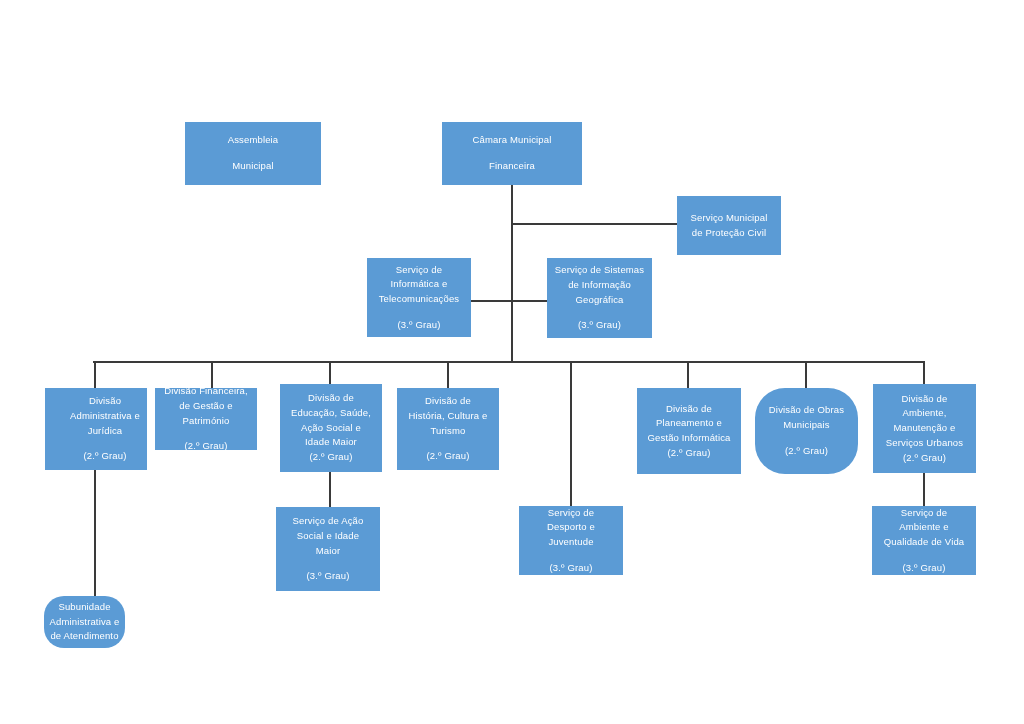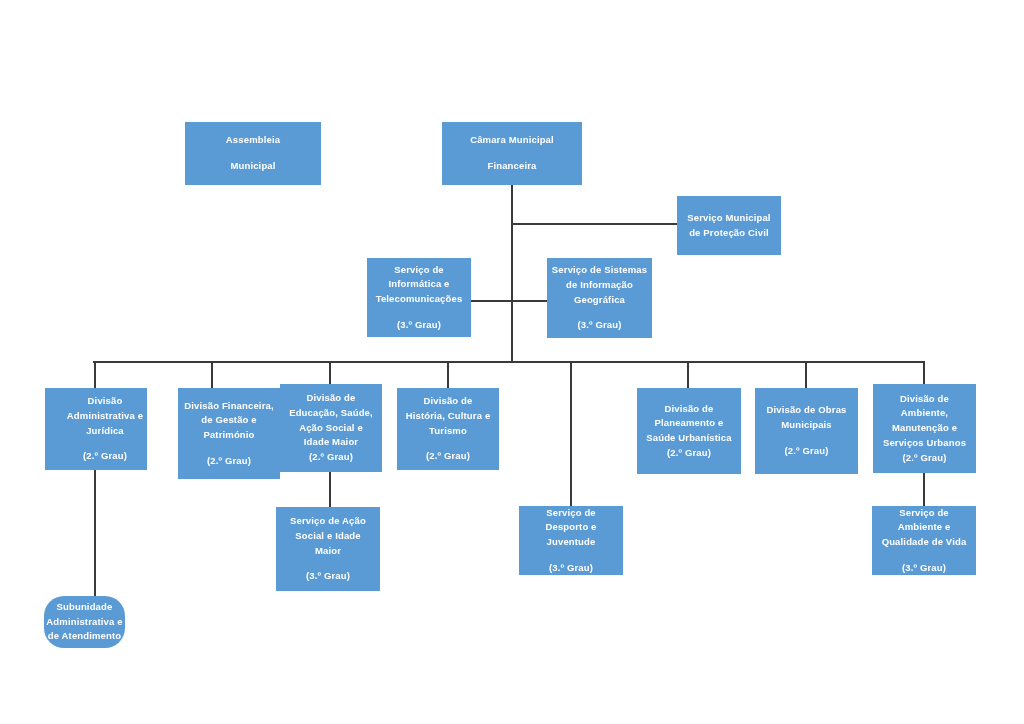--- a/index.html
+++ b/index.html
@@ -36,21 +36,20 @@
     display: flex;
     flex-direction: column;
     align-items: center;
     justify-content: center;
     text-align: center;
     font-size: 9.5px;
     line-height: 1.55;
     letter-spacing: 0.15px;
     padding: 2px 4px;
     z-index: 2;
-    font-weight: bold;
   }
   .node .line {
     display: block;
     white-space: nowrap;
   }
   .node .line.spaced {
     margin-top: 11px;
   }
 </style>
 </head>
@@ -113,21 +112,21 @@
     <span class="line spaced">(3.º Grau)</span>
   </div>
 
   <div class="node" style="left:45px; top:388px; width:102px; height:82px;padding-left:22px;">
     <span class="line">Divisão</span>
     <span class="line">Administrativa e</span>
     <span class="line">Jurídica</span>
     <span class="line spaced">(2.º Grau)</span>
   </div>
 
-  <div class="node" style="left:178px; top:388px; width:102px; height:91px;">
+  <div class="node" style="left:155px; top:388px; width:102px; height:62px;">
     <span class="line">Divisão Financeira,</span>
     <span class="line">de Gestão e</span>
     <span class="line">Património</span>
     <span class="line spaced">(2.º Grau)</span>
   </div>
 
   <div class="node" style="left:280px; top:384px; width:102px; height:88px;">
     <span class="line">Divisão de</span>
     <span class="line">Educação, Saúde,</span>
     <span class="line">Ação Social e</span>
@@ -138,25 +137,25 @@
   <div class="node" style="left:397px; top:388px; width:102px; height:82px;">
     <span class="line">Divisão de</span>
     <span class="line">História, Cultura e</span>
     <span class="line">Turismo</span>
     <span class="line spaced">(2.º Grau)</span>
   </div>
 
   <div class="node" style="left:637px; top:388px; width:104px; height:86px;">
     <span class="line">Divisão de</span>
     <span class="line">Planeamento e</span>
-    <span class="line">Saúde Urbanística</span>
+    <span class="line">Gestão Informática</span>
     <span class="line">(2.º Grau)</span>
   </div>
 
-  <div class="node" style="left:755px; top:388px; width:103px; height:86px;">
+  <div class="node" style="left:755px; top:388px; width:103px; height:86px;border-radius:30px;">
     <span class="line">Divisão de Obras</span>
     <span class="line">Municipais</span>
     <span class="line spaced">(2.º Grau)</span>
   </div>
 
   <div class="node" style="left:873px; top:384px; width:103px; height:89px;">
     <span class="line">Divisão de</span>
     <span class="line">Ambiente,</span>
     <span class="line">Manutenção e</span>
     <span class="line">Serviços Urbanos</span>

